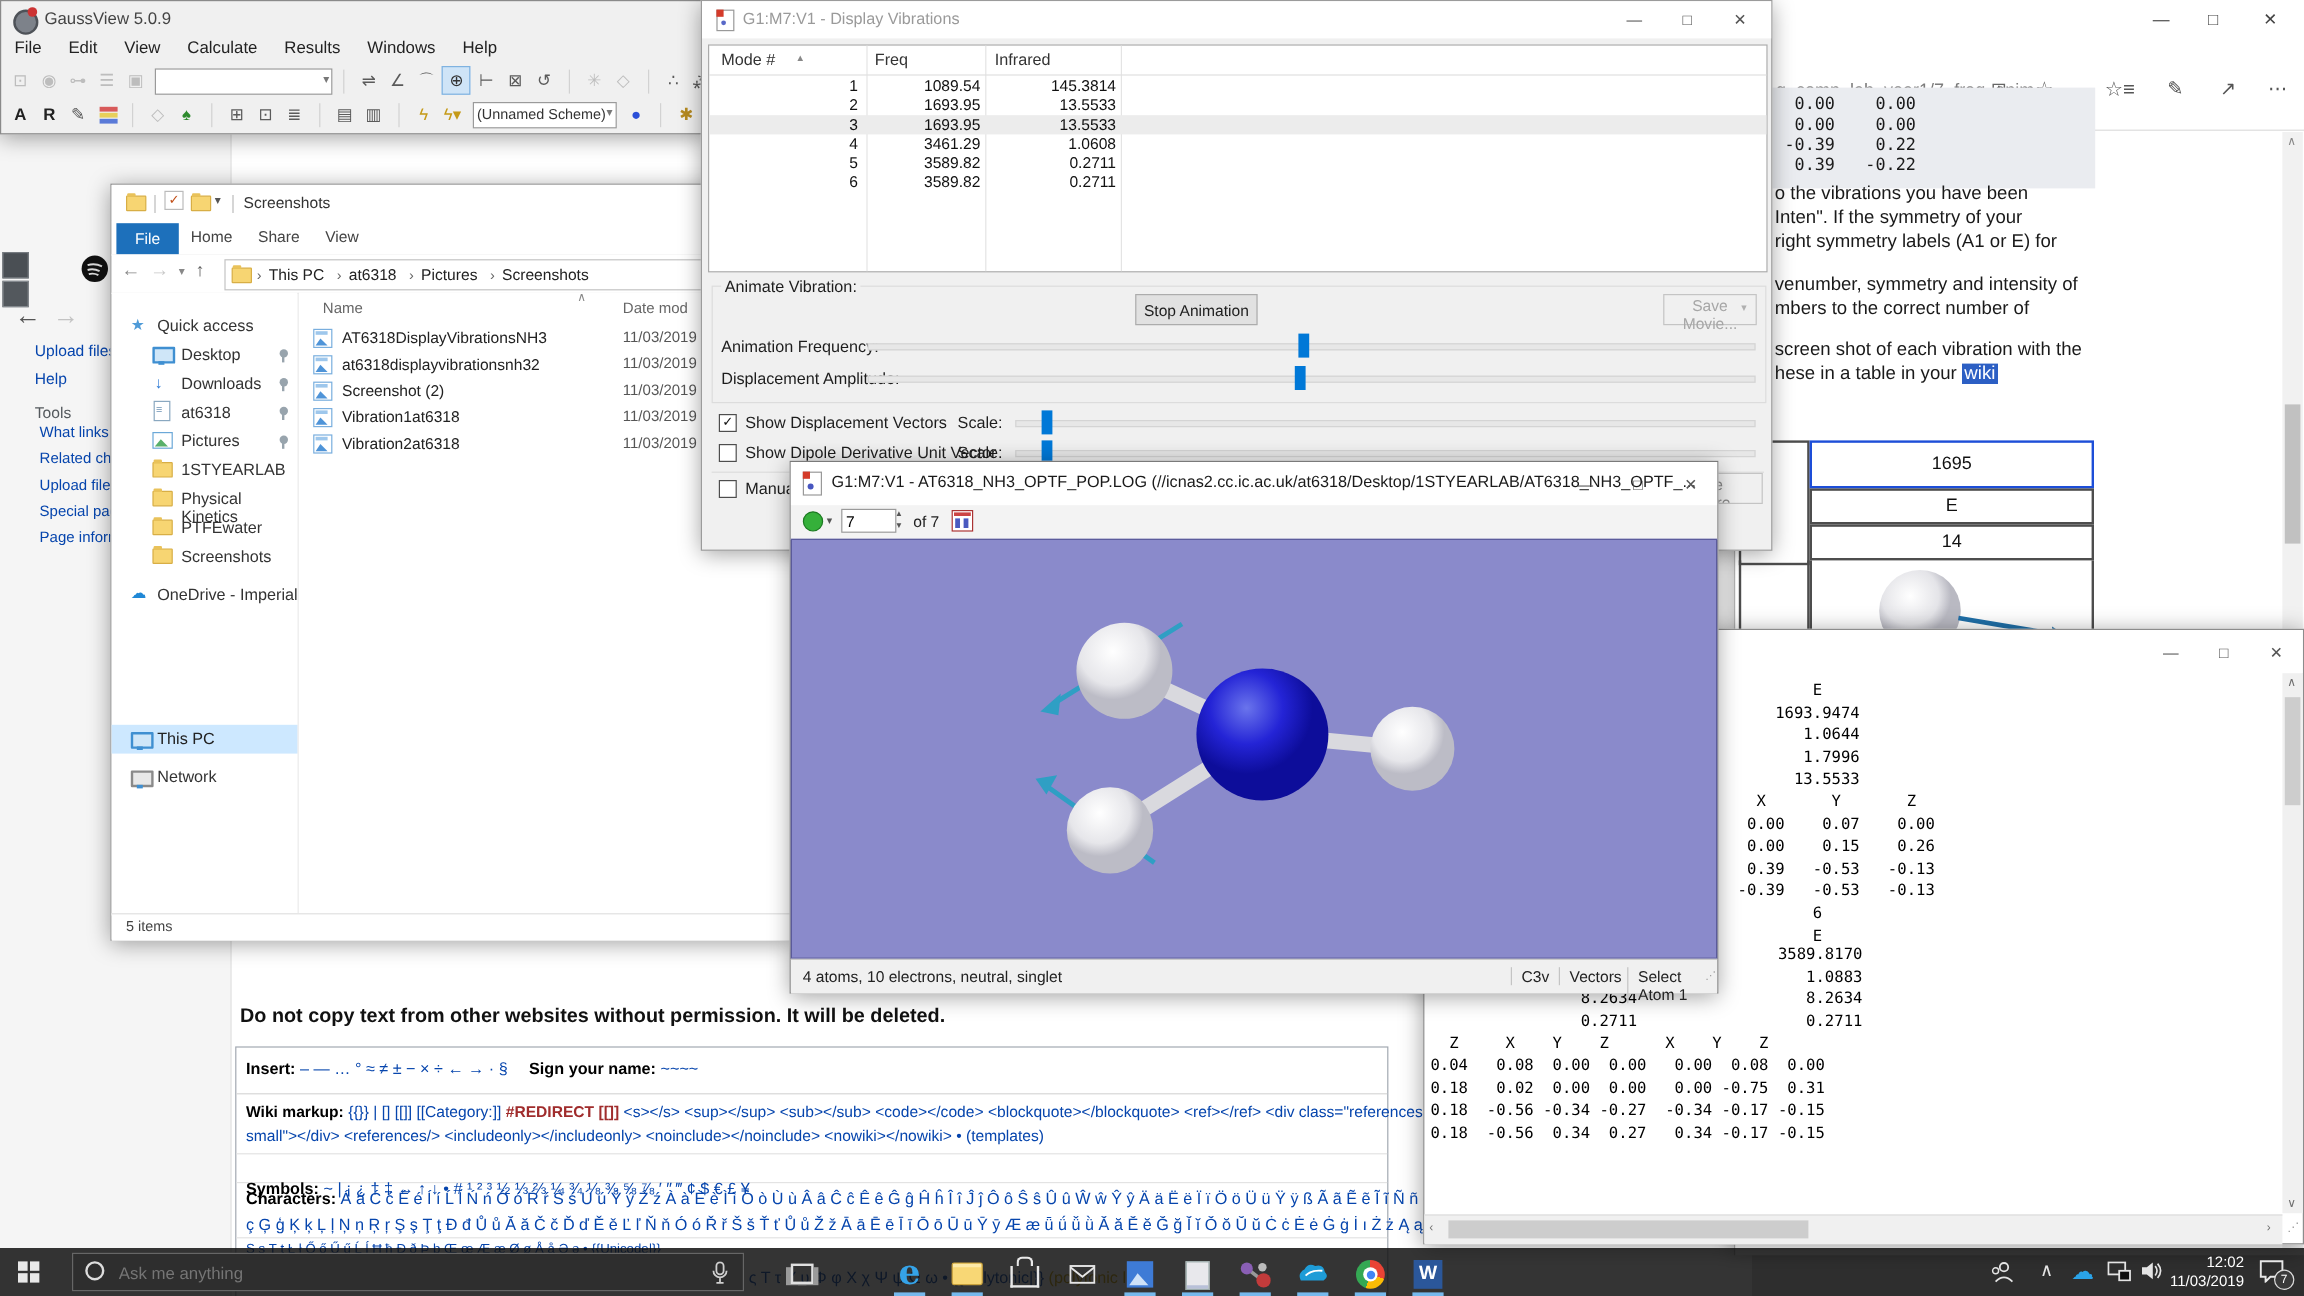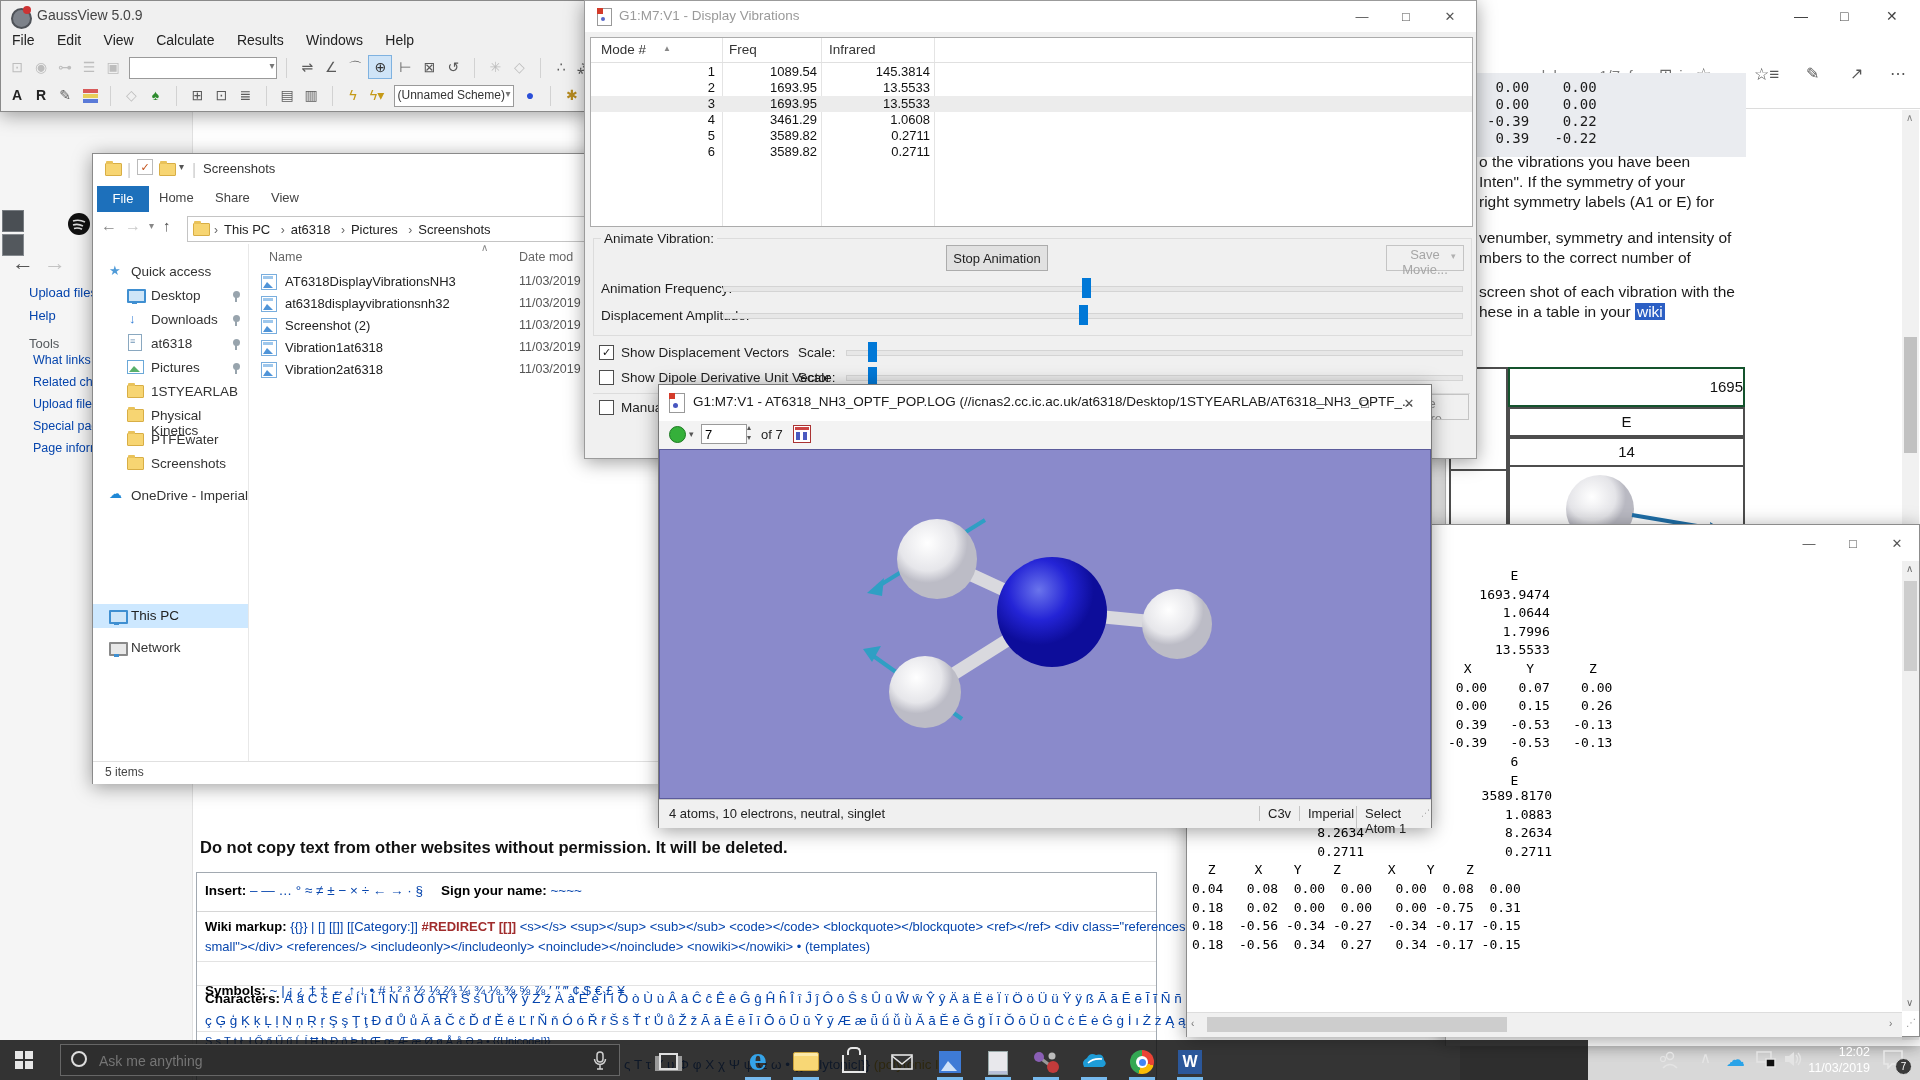--- a/index.html
+++ b/index.html
@@ -139,21 +139,21 @@
     <div class="abs" style="left:33px;top:228px;font-size:15.5px;line-height:20px;color:#1a1a1a;white-space:pre-line;">venumber, symmetry and intensity of
 mbers to the correct number of</div>
     <div class="abs" style="left:33px;top:282px;font-size:15.5px;line-height:20px;color:#1a1a1a;">
       <span>screen shot of each vibration with the</span><br>
       <span>hese in a table in your </span><span style="background:#2c5fc4;color:#fff;padding:0 2px;">wiki</span>
     </div>
 
     <div class="abs" style="left:3px;top:367px;width:292px;height:260px;">
       <div class="abs" style="left:0;top:0;width:55px;height:100px;border:2px solid #4d4d4d;"></div>
       <div class="abs" style="left:0;top:100px;width:55px;height:160px;border:2px solid #4d4d4d;border-top:none;"></div>
-      <div class="abs" style="left:59px;top:0;width:233px;height:36px;border:2px solid #14532d;text-align:right;line-height:36px;font-size:15px;color:#111;">1695</div>
+      <div class="abs" style="left:59px;top:0;width:233px;height:36px;border:2px solid #1d4ed8;text-align:center;line-height:36px;font-size:15px;color:#111;">1695</div>
       <div class="abs" style="left:59px;top:40px;width:233px;height:26px;border:2px solid #4d4d4d;text-align:center;line-height:26px;font-size:15px;color:#111;">E</div>
       <div class="abs" style="left:59px;top:70px;width:233px;height:26px;border:2px solid #4d4d4d;text-align:center;line-height:26px;font-size:15px;color:#111;">14</div>
       <div class="abs" style="left:59px;top:100px;width:233px;height:160px;border:2px solid #4d4d4d;border-top:none;">
         <svg width="229" height="156">
           <defs>
             <radialGradient id="hg2" cx="38%" cy="32%">
                 <stop offset="0%" stop-color="#ffffff"></stop>
                 <stop offset="70%" stop-color="#e4e4e8"></stop>
                 <stop offset="100%" stop-color="#b9b9c2"></stop>
               </radialGradient>
@@ -527,27 +527,27 @@
         <circle cx="517" cy="174" r="35" fill="url(#hg)"></circle>
 
         <polygon points="207,143 224,128 222,146" fill="#2f9fc4"></polygon>
         <polygon points="203,199 221,196 212,212" fill="#2f9fc4"></polygon>
       </svg>
     </div>
 
     <div class="abs" style="left:0;top:414px;width:100%;height:28px;background:#f0f0f0;border-top:1px solid #c9c9c9;font-size:13px;color:#222;">
       <span class="abs" style="left:10px;top:6px;">4 atoms, 10 electrons, neutral, singlet</span>
       <span class="abs" style="left:600px;top:6px;border-left:1px solid #c4c4c4;padding-left:8px;">C3v</span>
-      <span class="abs" style="left:640px;top:6px;border-left:1px solid #c4c4c4;padding-left:8px;">Imperial</span>
+      <span class="abs" style="left:640px;top:6px;border-left:1px solid #c4c4c4;padding-left:8px;">Vectors</span>
       <span class="abs" style="left:697px;top:6px;border-left:1px solid #c4c4c4;padding-left:8px;">Select Atom 1</span>
       <span class="abs" style="left:762px;top:8px;font-size:9px;color:#9a9a9a;">⋰</span>
     </div>
   </div>
 
-  <div class="abs" style="left:0;top:1040px;width:1588px;height:40px;background:rgba(16,16,16,0.85);">
+  <div class="abs" style="left:0;top:1040px;width:1920px;height:40px;background:rgba(16,16,16,0.85);">
     <div class="tb-icon" style="left:4px;">
       <svg width="18" height="18" style="margin-top:8px;">
           <rect x="0" y="0" width="8" height="8" fill="#e8e8e8"></rect>
           <rect x="10" y="0" width="8" height="8" fill="#e8e8e8"></rect>
           <rect x="0" y="10" width="8" height="8" fill="#e8e8e8"></rect>
           <rect x="10" y="10" width="8" height="8" fill="#e8e8e8"></rect>
         </svg>
     </div>
 
     <div class="abs" style="left:60px;top:4px;width:560px;height:32px;background:#2e2e2e;border:1px solid #666;box-sizing:border-box;">

